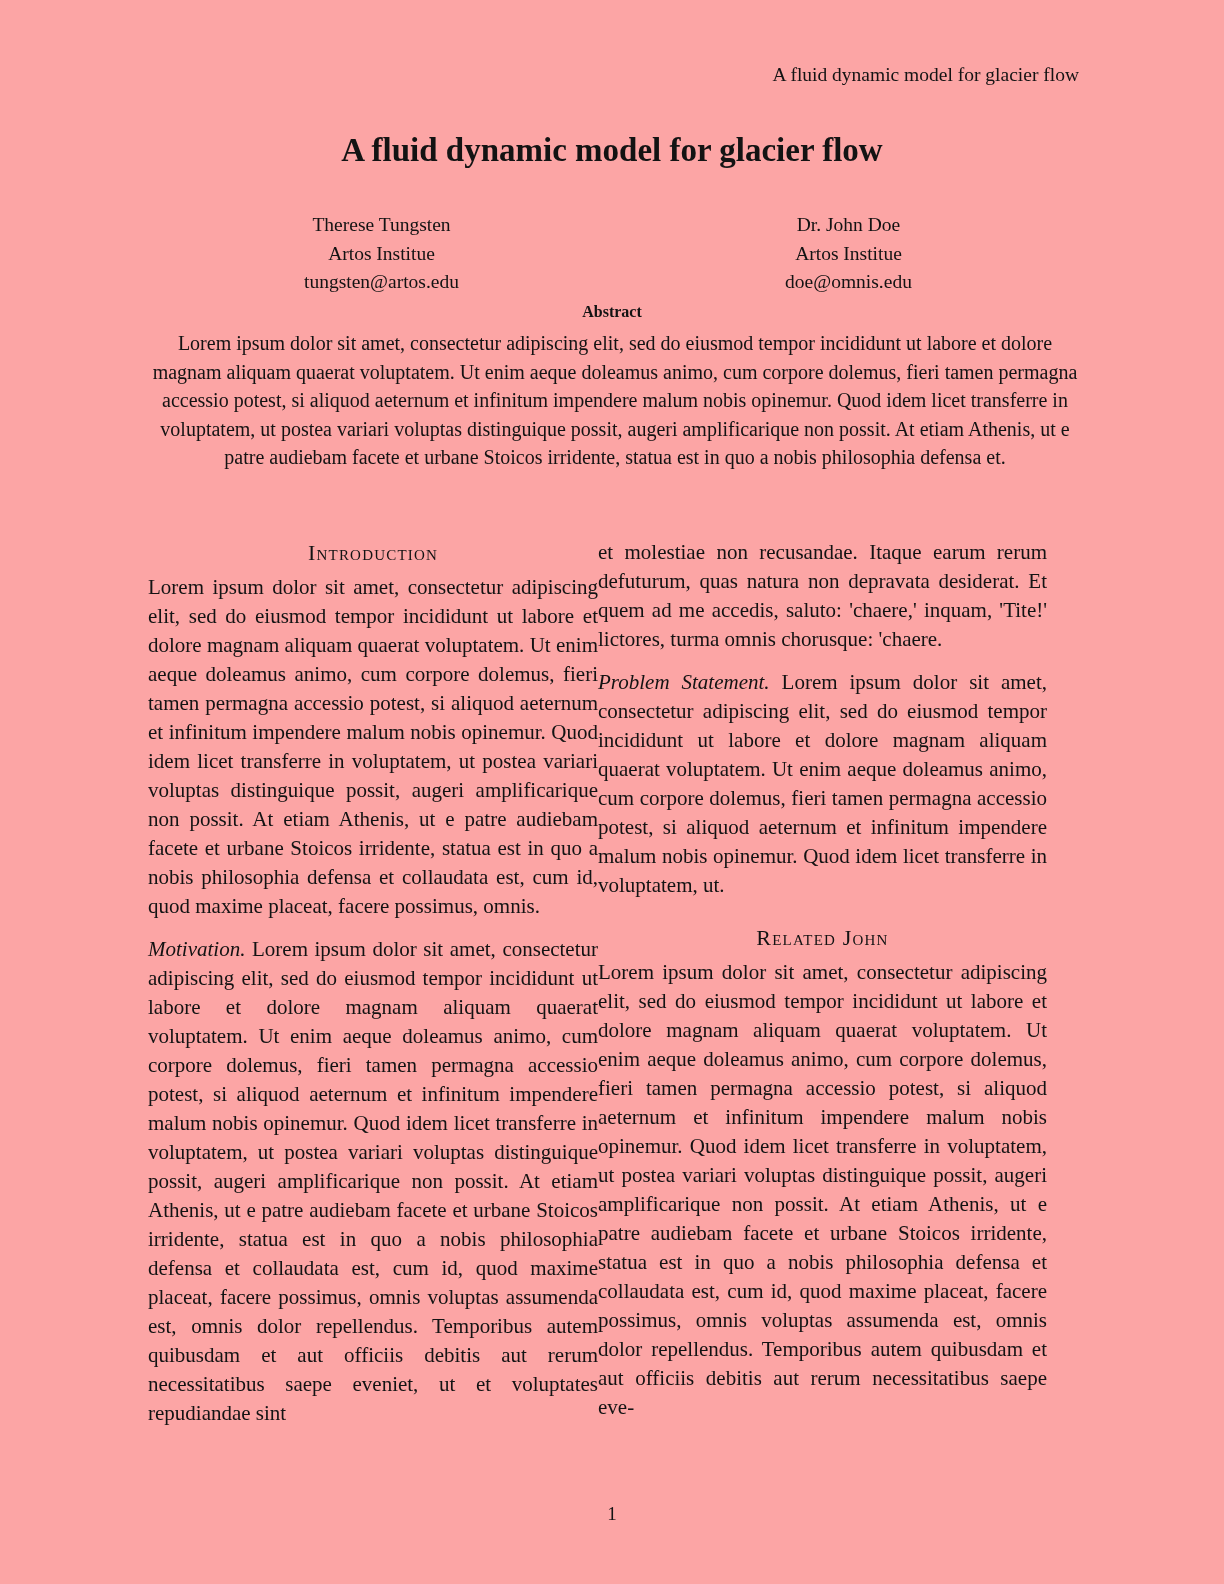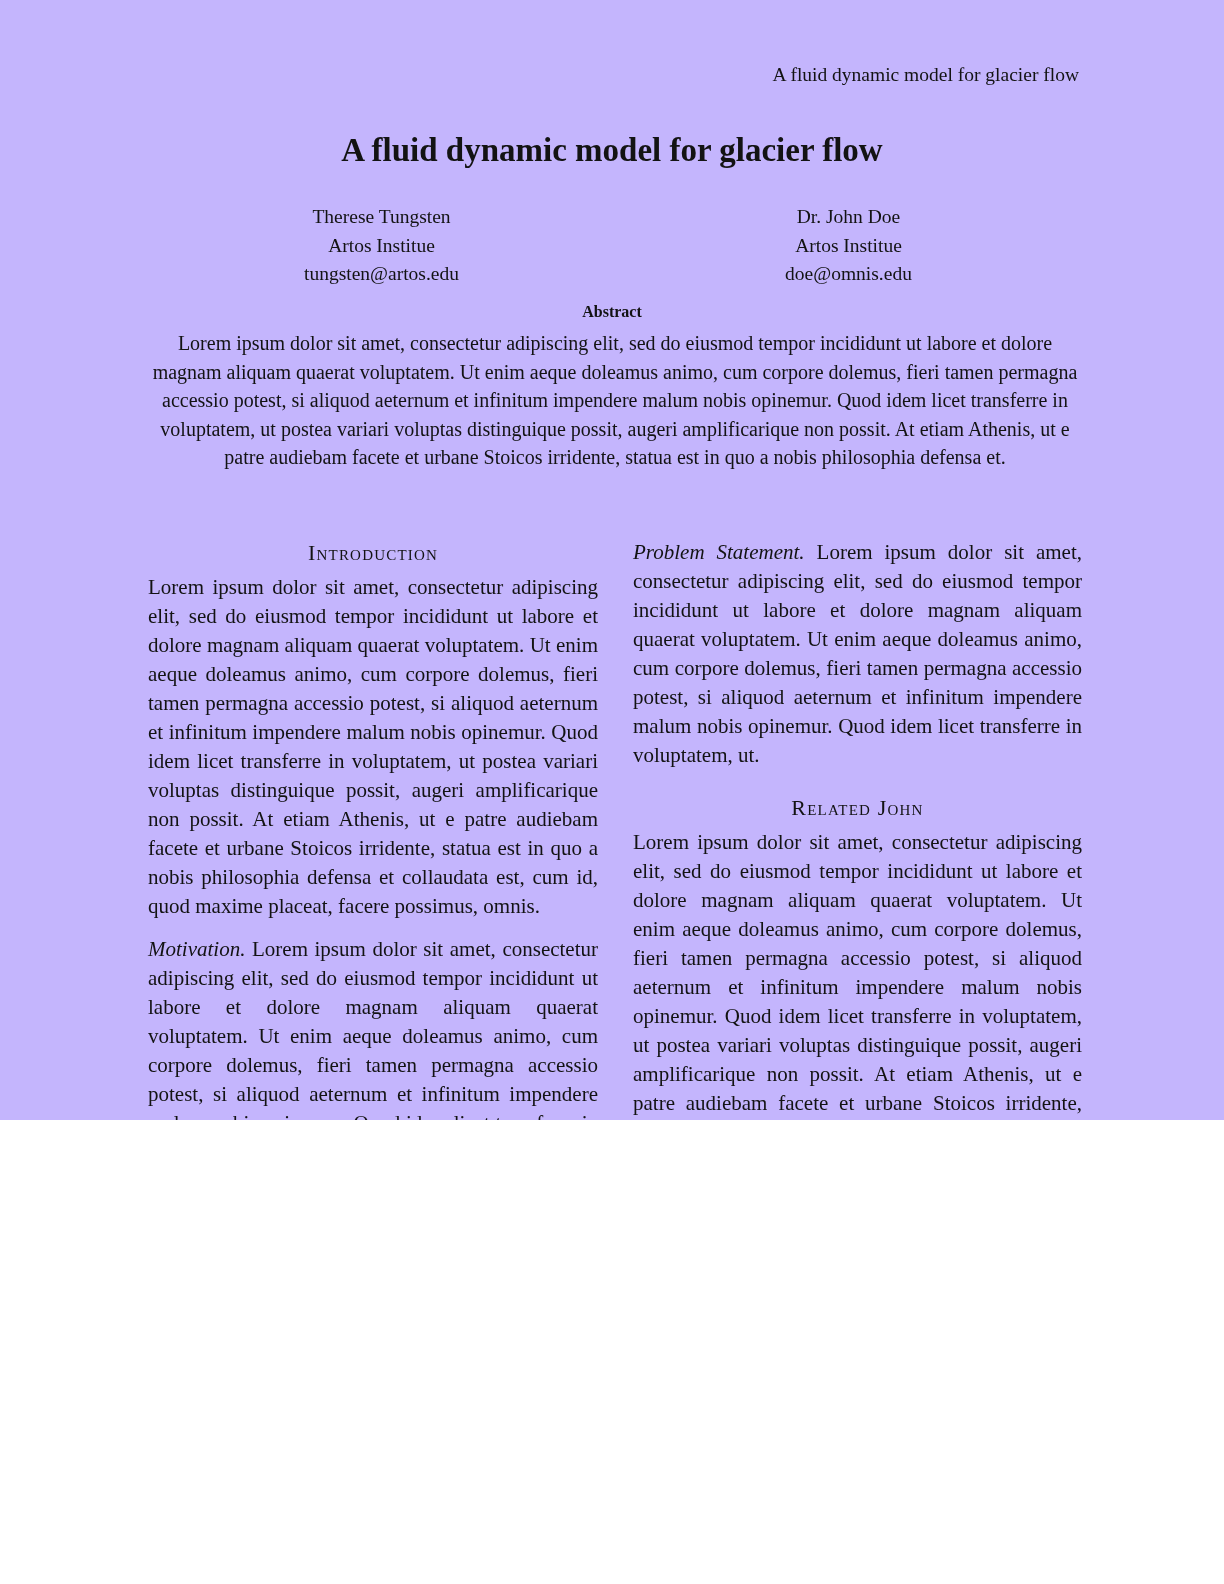--- a/index.html
+++ b/index.html
@@ -1,21 +1,21 @@
 <!DOCTYPE html>
 <html><head>
 <meta charset="utf-8">
 <title>Document</title>
 <style>
   html, body { margin: 0; padding: 0; background: #ffffff; }
   .page {
     position: relative;
     width: 1224px;
-    height: 1120px;
-    background: #c4b5fd;
+    height: 1584px;
+    background: #fca5a5;
     font-family: "Liberation Serif", "DejaVu Serif", serif;
     color: #131313;
     overflow: hidden;
   }
   .running-head {
     position: absolute;
     top: 63px;
     right: 145px;
     font-size: 19.5px;
     line-height: 24px;
@@ -27,21 +27,21 @@
     left: 0;
     width: 1224px;
     margin: 0;
     text-align: center;
     font-size: 33px;
     font-weight: 700;
     line-height: 44px;
   }
   .authors {
     position: absolute;
-    top: 203px;
+    top: 211px;
     left: 148px;
     width: 934px;
     display: flex;
     font-family: Liberation Serif, serif;
   }
   .author {
     flex: 1 1 50%;
     text-align: center;
     font-size: 19.5px;
     line-height: 28.5px;
@@ -65,21 +65,20 @@
     text-align: center;
     font-size: 20px;
     line-height: 28.5px;
   }
   .columns {
     position: absolute;
     top: 538px;
     left: 148px;
     width: 934px;
     display: flex;
-    gap: 35px;
   }
   .col { width: 450px; }
   .col-right { width: 449px; }
   .section-heading {
     margin: 0 0 5px 0;
     text-align: center;
     font-size: 22px;
     font-weight: 400;
     font-variant: small-caps;
     letter-spacing: 1.2px;
@@ -136,20 +135,21 @@
 
   <div class="columns">
 
     <div class="col col-left">
       <h2 class="section-heading">Introduction</h2>
       <p class="para">Lorem ipsum dolor sit amet, consectetur adipiscing elit, sed do eiusmod tempor incididunt ut labore et dolore magnam aliquam quaerat voluptatem. Ut enim aeque doleamus animo, cum corpore dolemus, fieri tamen permagna accessio potest, si aliquod aeternum et infinitum impendere malum nobis opinemur. Quod idem licet transferre in voluptatem, ut postea variari voluptas distinguique possit, augeri amplificarique non possit. At etiam Athenis, ut e patre audiebam facete et urbane Stoicos irridente, statua est in quo a nobis philosophia defensa et collaudata est, cum id, quod maxime placeat, facere possimus, omnis.</p>
       <p class="para"><span class="runin">Motivation.</span> <span>Lorem ipsum dolor sit amet, consectetur adipiscing elit, sed do eiusmod tempor incididunt ut labore et dolore magnam aliquam quaerat voluptatem. Ut enim aeque doleamus animo, cum corpore dolemus, fieri tamen permagna accessio potest, si aliquod aeternum et infinitum impendere malum nobis opinemur. Quod idem licet transferre in voluptatem, ut postea variari voluptas distinguique possit, augeri amplificarique non possit. At etiam Athenis, ut e patre audiebam facete et urbane Stoicos irridente, statua est in quo a nobis philosophia defensa et collaudata est, cum id, quod maxime placeat, facere possimus, omnis voluptas assumenda est, omnis dolor repellendus. Temporibus autem quibusdam et aut officiis debitis aut rerum necessitatibus saepe eveniet, ut et voluptates repudiandae sint</span></p>
     </div>
 
     <div class="col col-right">
+      <p class="para">et molestiae non recusandae. Itaque earum rerum defuturum, quas natura non depravata desiderat. Et quem ad me accedis, saluto: 'chaere,' inquam, 'Tite!' lictores, turma omnis chorusque: 'chaere.</p>
       <p class="para"><span class="runin">Problem Statement.</span> <span>Lorem ipsum dolor sit amet, consectetur adipiscing elit, sed do eiusmod tempor incididunt ut labore et dolore magnam aliquam quaerat voluptatem. Ut enim aeque doleamus animo, cum corpore dolemus, fieri tamen permagna accessio potest, si aliquod aeternum et infinitum impendere malum nobis opinemur. Quod idem licet transferre in voluptatem, ut.</span></p>
       <h2 class="section-heading mid">Related John</h2>
       <p class="para">Lorem ipsum dolor sit amet, consectetur adipiscing elit, sed do eiusmod tempor incididunt ut labore et dolore magnam aliquam quaerat voluptatem. Ut enim aeque doleamus animo, cum corpore dolemus, fieri tamen permagna accessio potest, si aliquod aeternum et infinitum impendere malum nobis opinemur. Quod idem licet transferre in voluptatem, ut postea variari voluptas distinguique possit, augeri amplificarique non possit. At etiam Athenis, ut e patre audiebam facete et urbane Stoicos irridente, statua est in quo a nobis philosophia defensa et collaudata est, cum id, quod maxime placeat, facere possimus, omnis voluptas assumenda est, omnis dolor repellendus. Temporibus autem quibusdam et aut officiis debitis aut rerum necessitatibus saepe eve-</p>
     </div>
 
   </div>
 
   <div class="page-number">1</div>
 
 </div>

